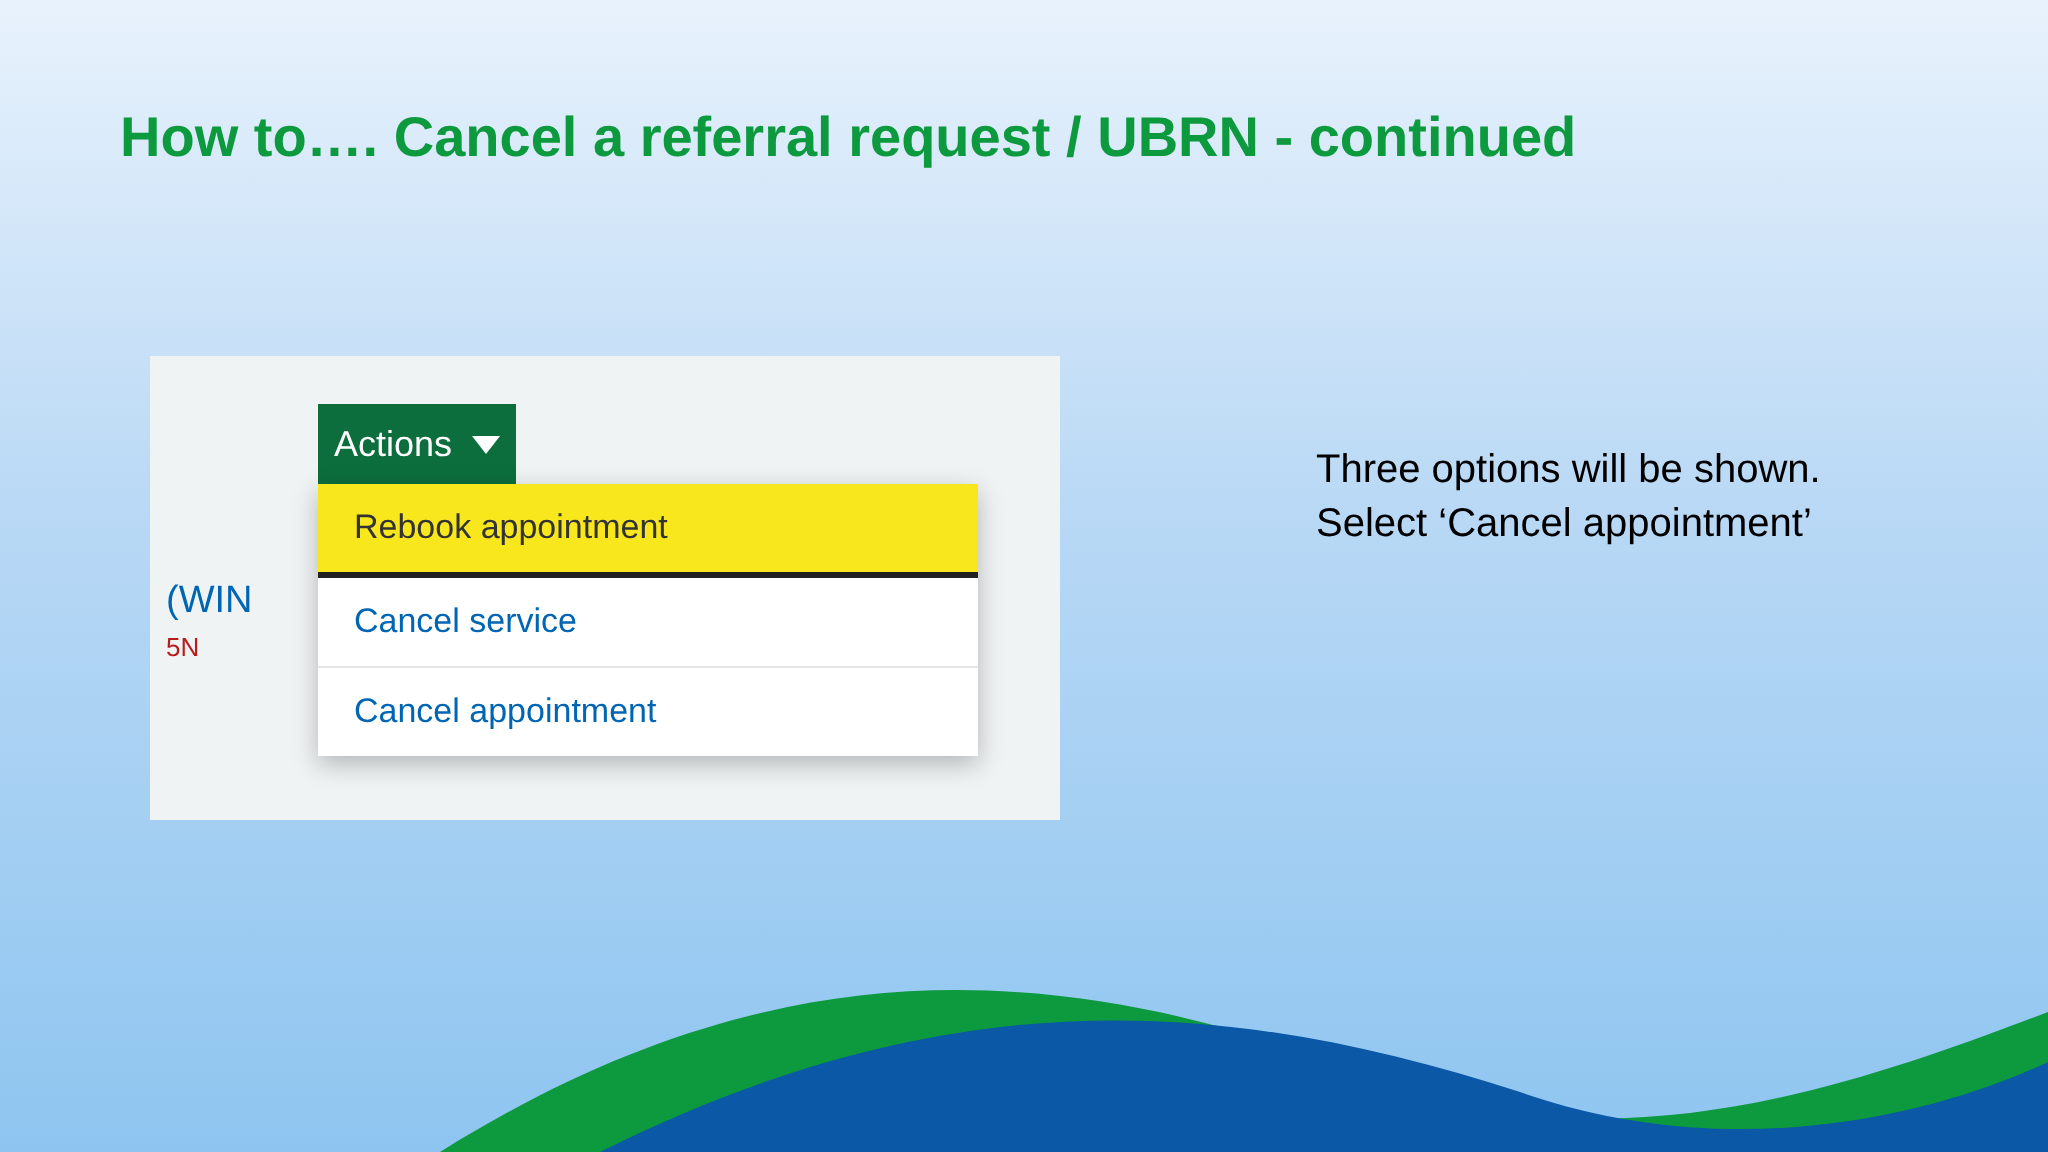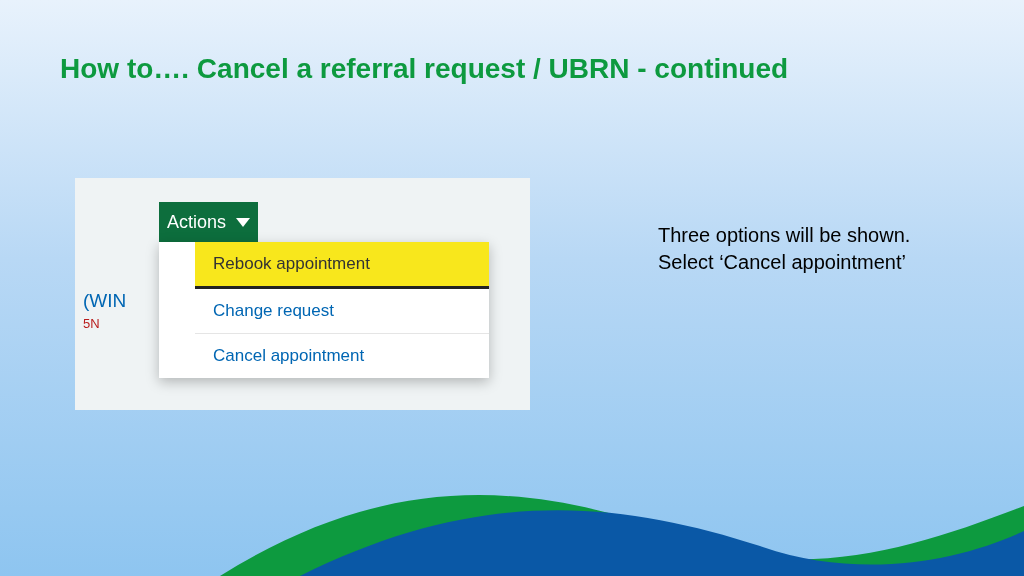--- a/index.html
+++ b/index.html
@@ -51,21 +51,20 @@
       top: 64px;
       width: 330px;
       background: #fff;
       box-shadow: 0 4px 12px rgba(0,0,0,0.25);
     }
     .dropdown-item {
       padding: 12px 18px;
       font-size: 17px;
       color: #0066b3;
       border-bottom: 1px solid #e5e5e5;
-      margin-left: 36px;
     }
     .dropdown-item:last-child { border-bottom: none; }
     .dropdown-item.highlighted {
       background: #f8e71c;
       color: #333;
       border-bottom: 3px solid #222;
     }
     .bg-text-win {
       position: absolute;
       left: 8px;
@@ -107,21 +106,21 @@
   <div class="bg-text-win">(WIN</div>
   <div class="bg-text-5n">5N</div>
 
   <div class="actions-button">
     <span>Actions</span>
     <span class="triangle"></span>
   </div>
 
   <div class="dropdown">
     <div class="dropdown-item highlighted">Rebook appointment</div>
-    <div class="dropdown-item">Change request</div>
+    <div class="dropdown-item">Cancel service</div>
     <div class="dropdown-item">Cancel appointment</div>
   </div>
 </div>
 
 <div class="instruction-text">
   <div>Three options will be shown.</div>
   <div>Select ‘Cancel appointment’</div>
 </div>
 
 <svg class="wave-container" viewBox="0 0 1024 130" preserveAspectRatio="none">

